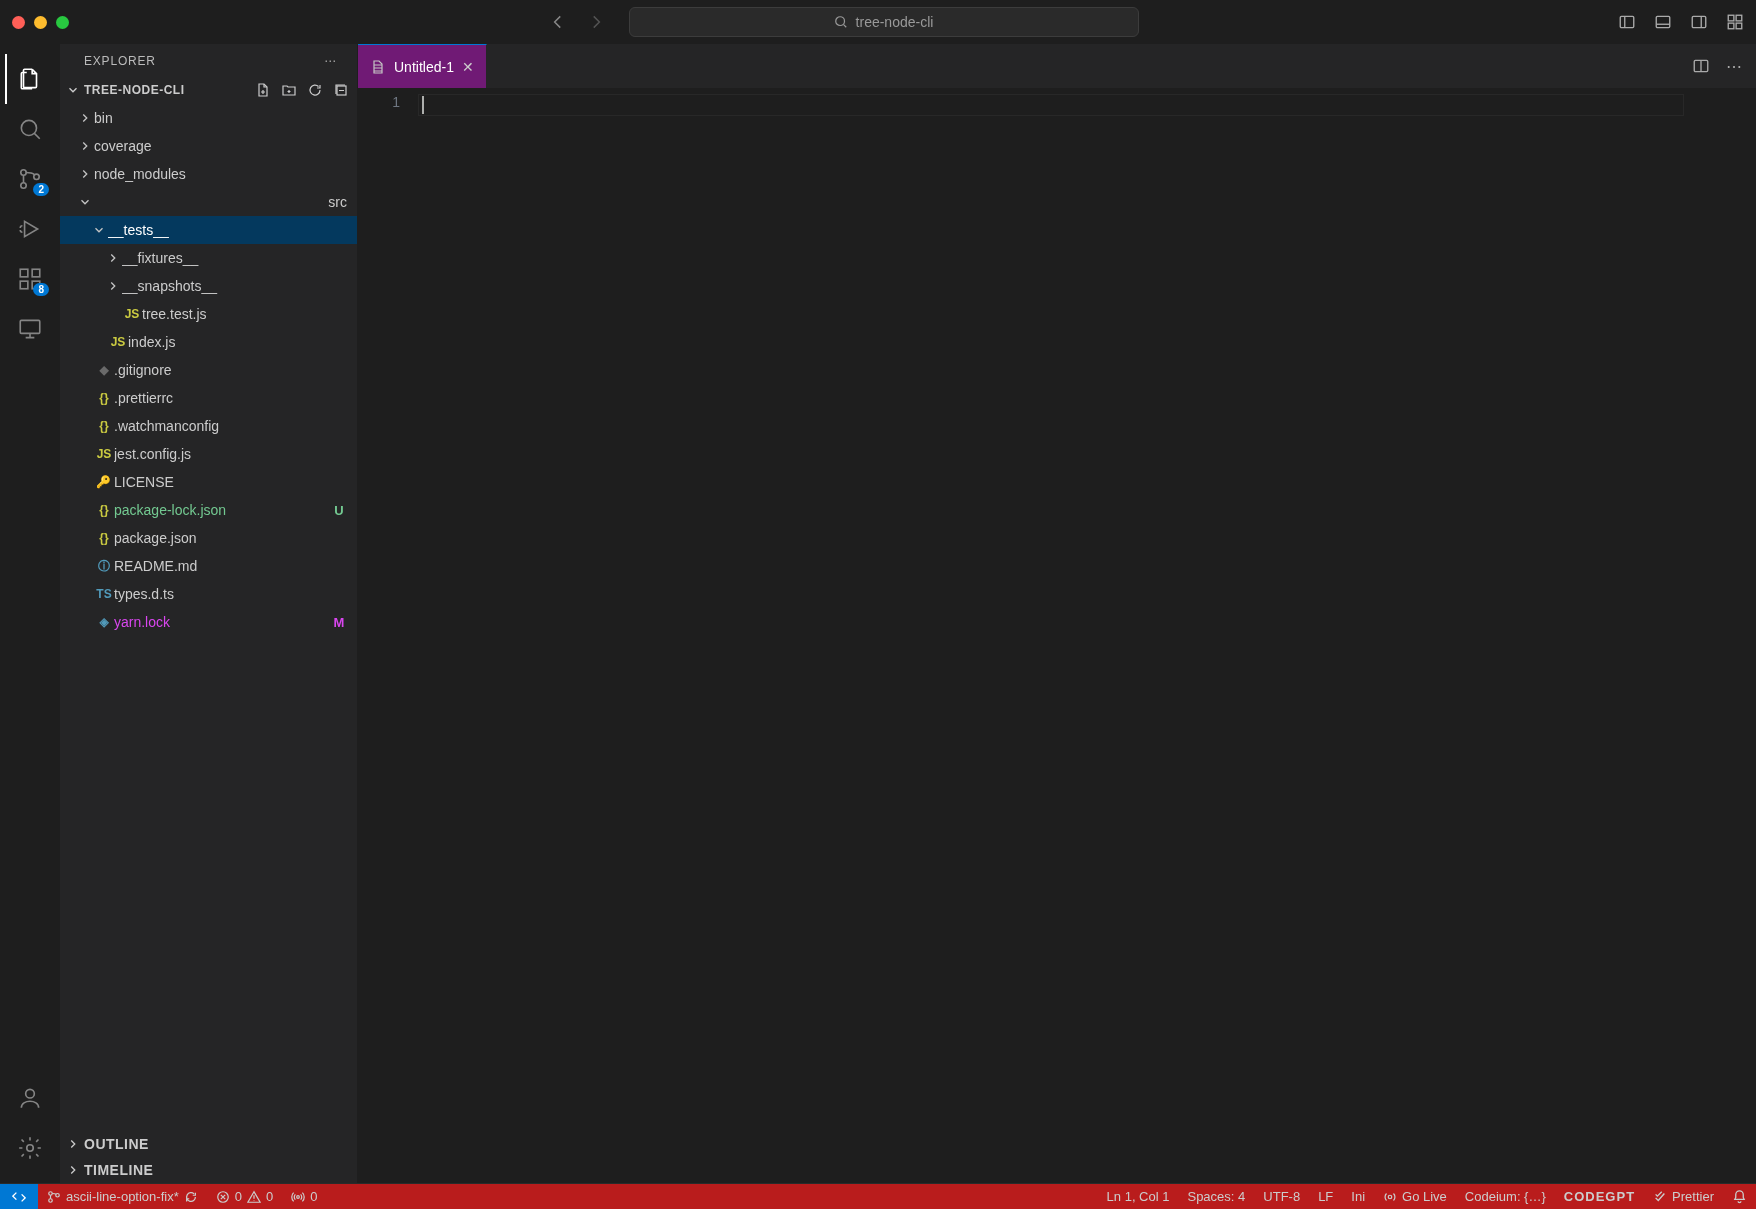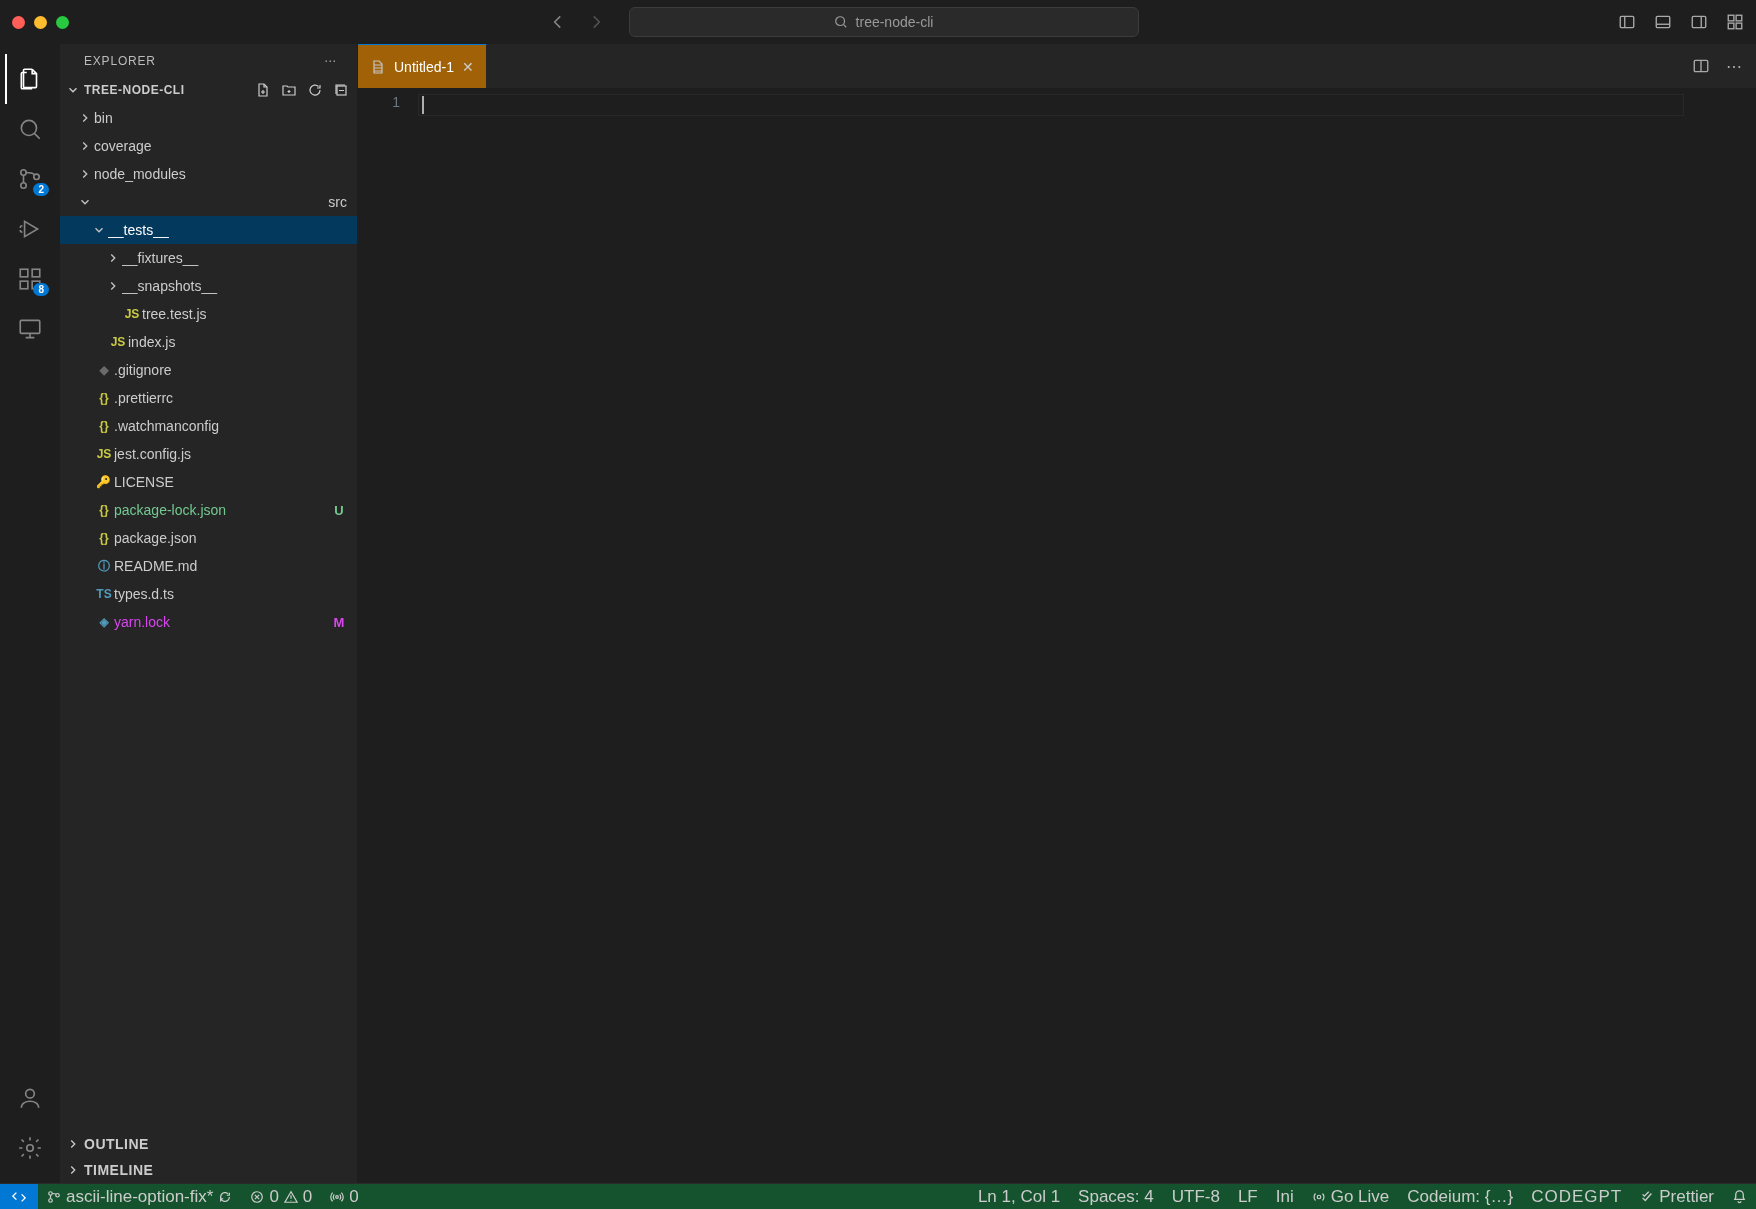--- a/index.html
+++ b/index.html
@@ -55,36 +55,36 @@
   .ic-lic { color: #cbcb41; }
   .ic-info { color: #519aba; }
   .ic-yarn { color: #519aba; }
 
   .section-row { display: flex; align-items: center; height: 26px; padding-left: 6px; font-size: 14px; font-weight: 700; letter-spacing: 0.5px; color: #ccc; cursor: pointer; }
   .section-row .chev { margin-right: 4px; }
 
   
   .editor-area { flex: 1; display: flex; flex-direction: column; background: #1e1e1e; }
   .tabbar { height: 44px; display: flex; align-items: stretch; background: #252526; }
-  .tab { display: flex; align-items: center; padding: 0 12px; gap: 8px; background: #a16207; border-top: 1px solid #0078d4; border-right: 1px solid #252526; color: #fff; font-size: 14px; }
+  .tab { display: flex; align-items: center; padding: 0 12px; gap: 8px; background: #701a75; border-top: 1px solid #0078d4; border-right: 1px solid #252526; color: #fff; font-size: 14px; }
   .tab .ti { color: #c5c5c5; }
   .tab .close { color: #ccc; cursor: pointer; }
   .tabbar-right { margin-left: auto; display: flex; align-items: center; gap: 16px; padding: 0 14px; color: #aaa; }
   .editor { flex: 1; display: flex; }
   .gutter { width: 60px; text-align: right; padding: 6px 18px 0 0; color: #6e7681; font-family: Menlo, Consolas, monospace; font-size: 14px; }
   .editor-body { flex: 1; position: relative; padding-top: 6px; }
   .current-line { position: absolute; left: 0; right: 72px; height: 22px; top: 6px; border: 1px solid #282828; }
   .cursor { position: absolute; left: 4px; top: 8px; width: 2px; height: 18px; background: #aeafad; }
 
   
-  .statusbar { height: 26px; background: #14532d; border-top: 1px solid #2a2a2a; display: flex; align-items: center; font-size: 17px; color: #ccc; }
+  .statusbar { height: 26px; background: #b91c1c; border-top: 1px solid #2a2a2a; display: flex; align-items: center; font-size: 13px; color: #ccc; }
   .sb-item { padding: 0 9px; display: flex; align-items: center; gap: 5px; cursor: pointer; height: 100%; }
   .sb-remote { background: #0078d4; color: #fff; width: 38px; justify-content: center; }
   .sb-spacer { flex: 1; }
-  .codegpt { font-weight: 400; font-family: monospace; letter-spacing: 1px; }
+  .codegpt { font-weight: 700; font-family: monospace; letter-spacing: 1px; }
 
   svg { display: block; }
   .chev-svg { width: 14px; height: 14px; }
 </style>
 </head>
 <body>
 
 <div class="titlebar">
   <div class="traffic">
     <span class="tl-close"></span>

